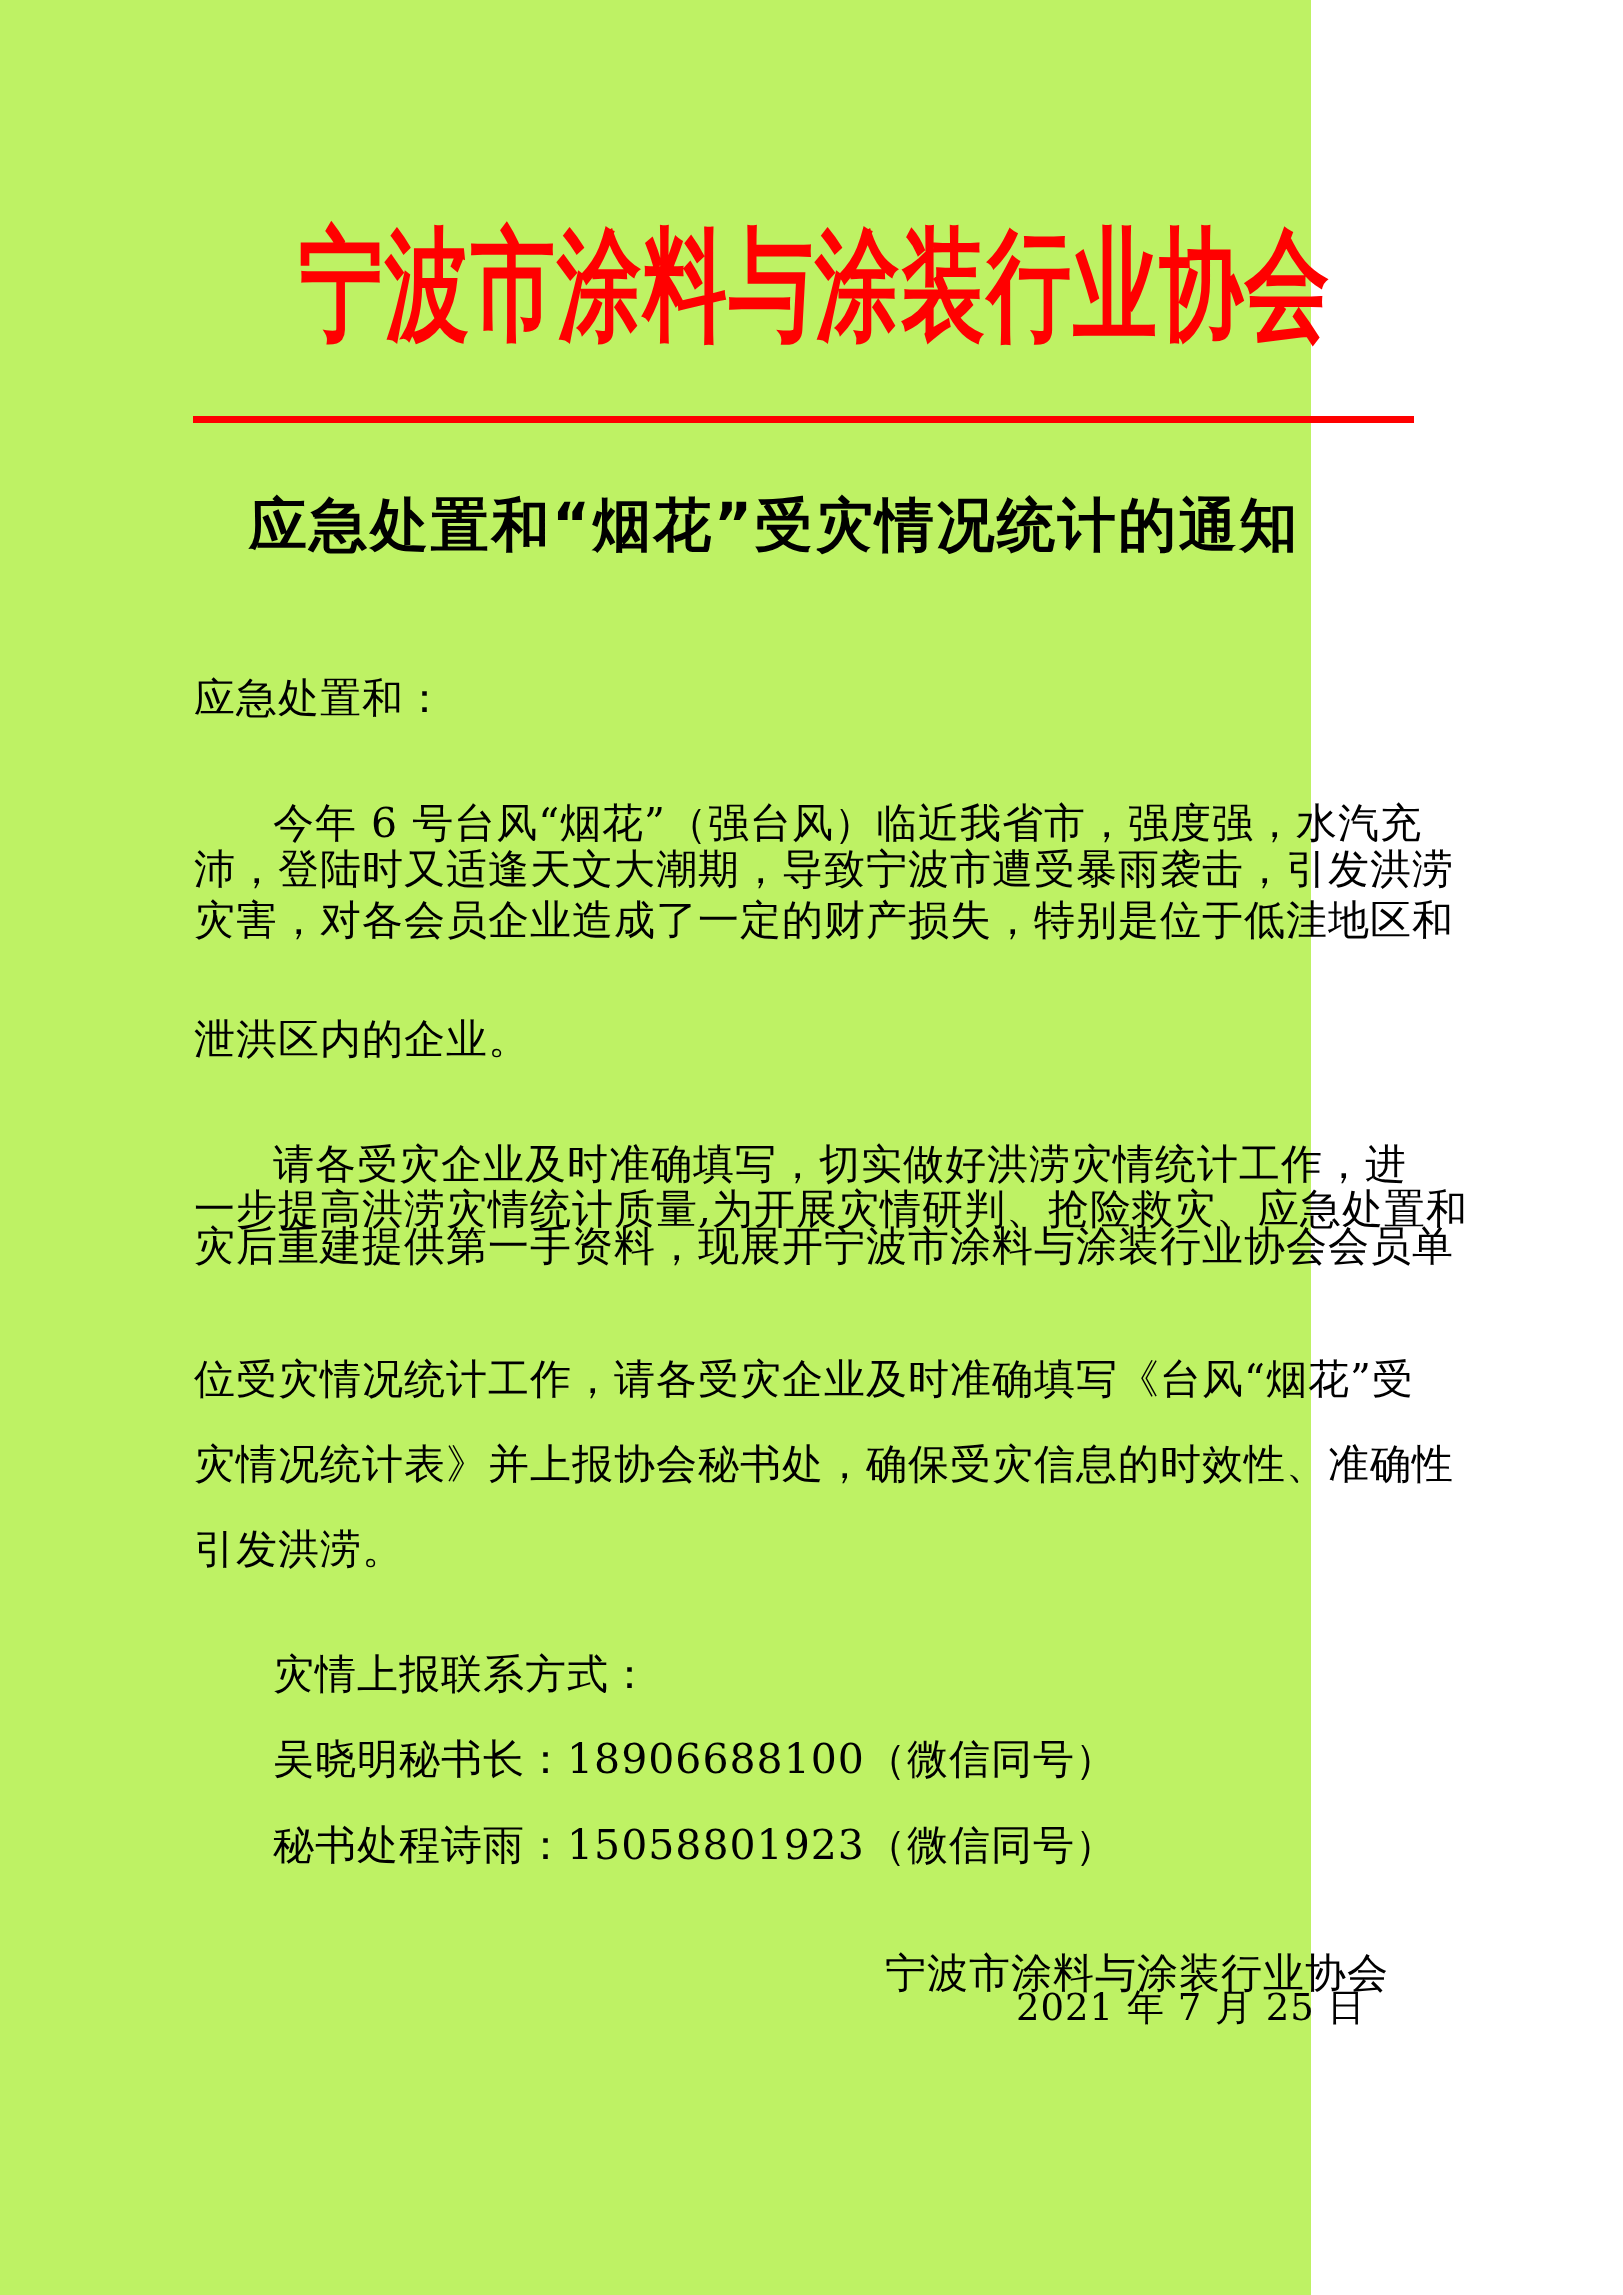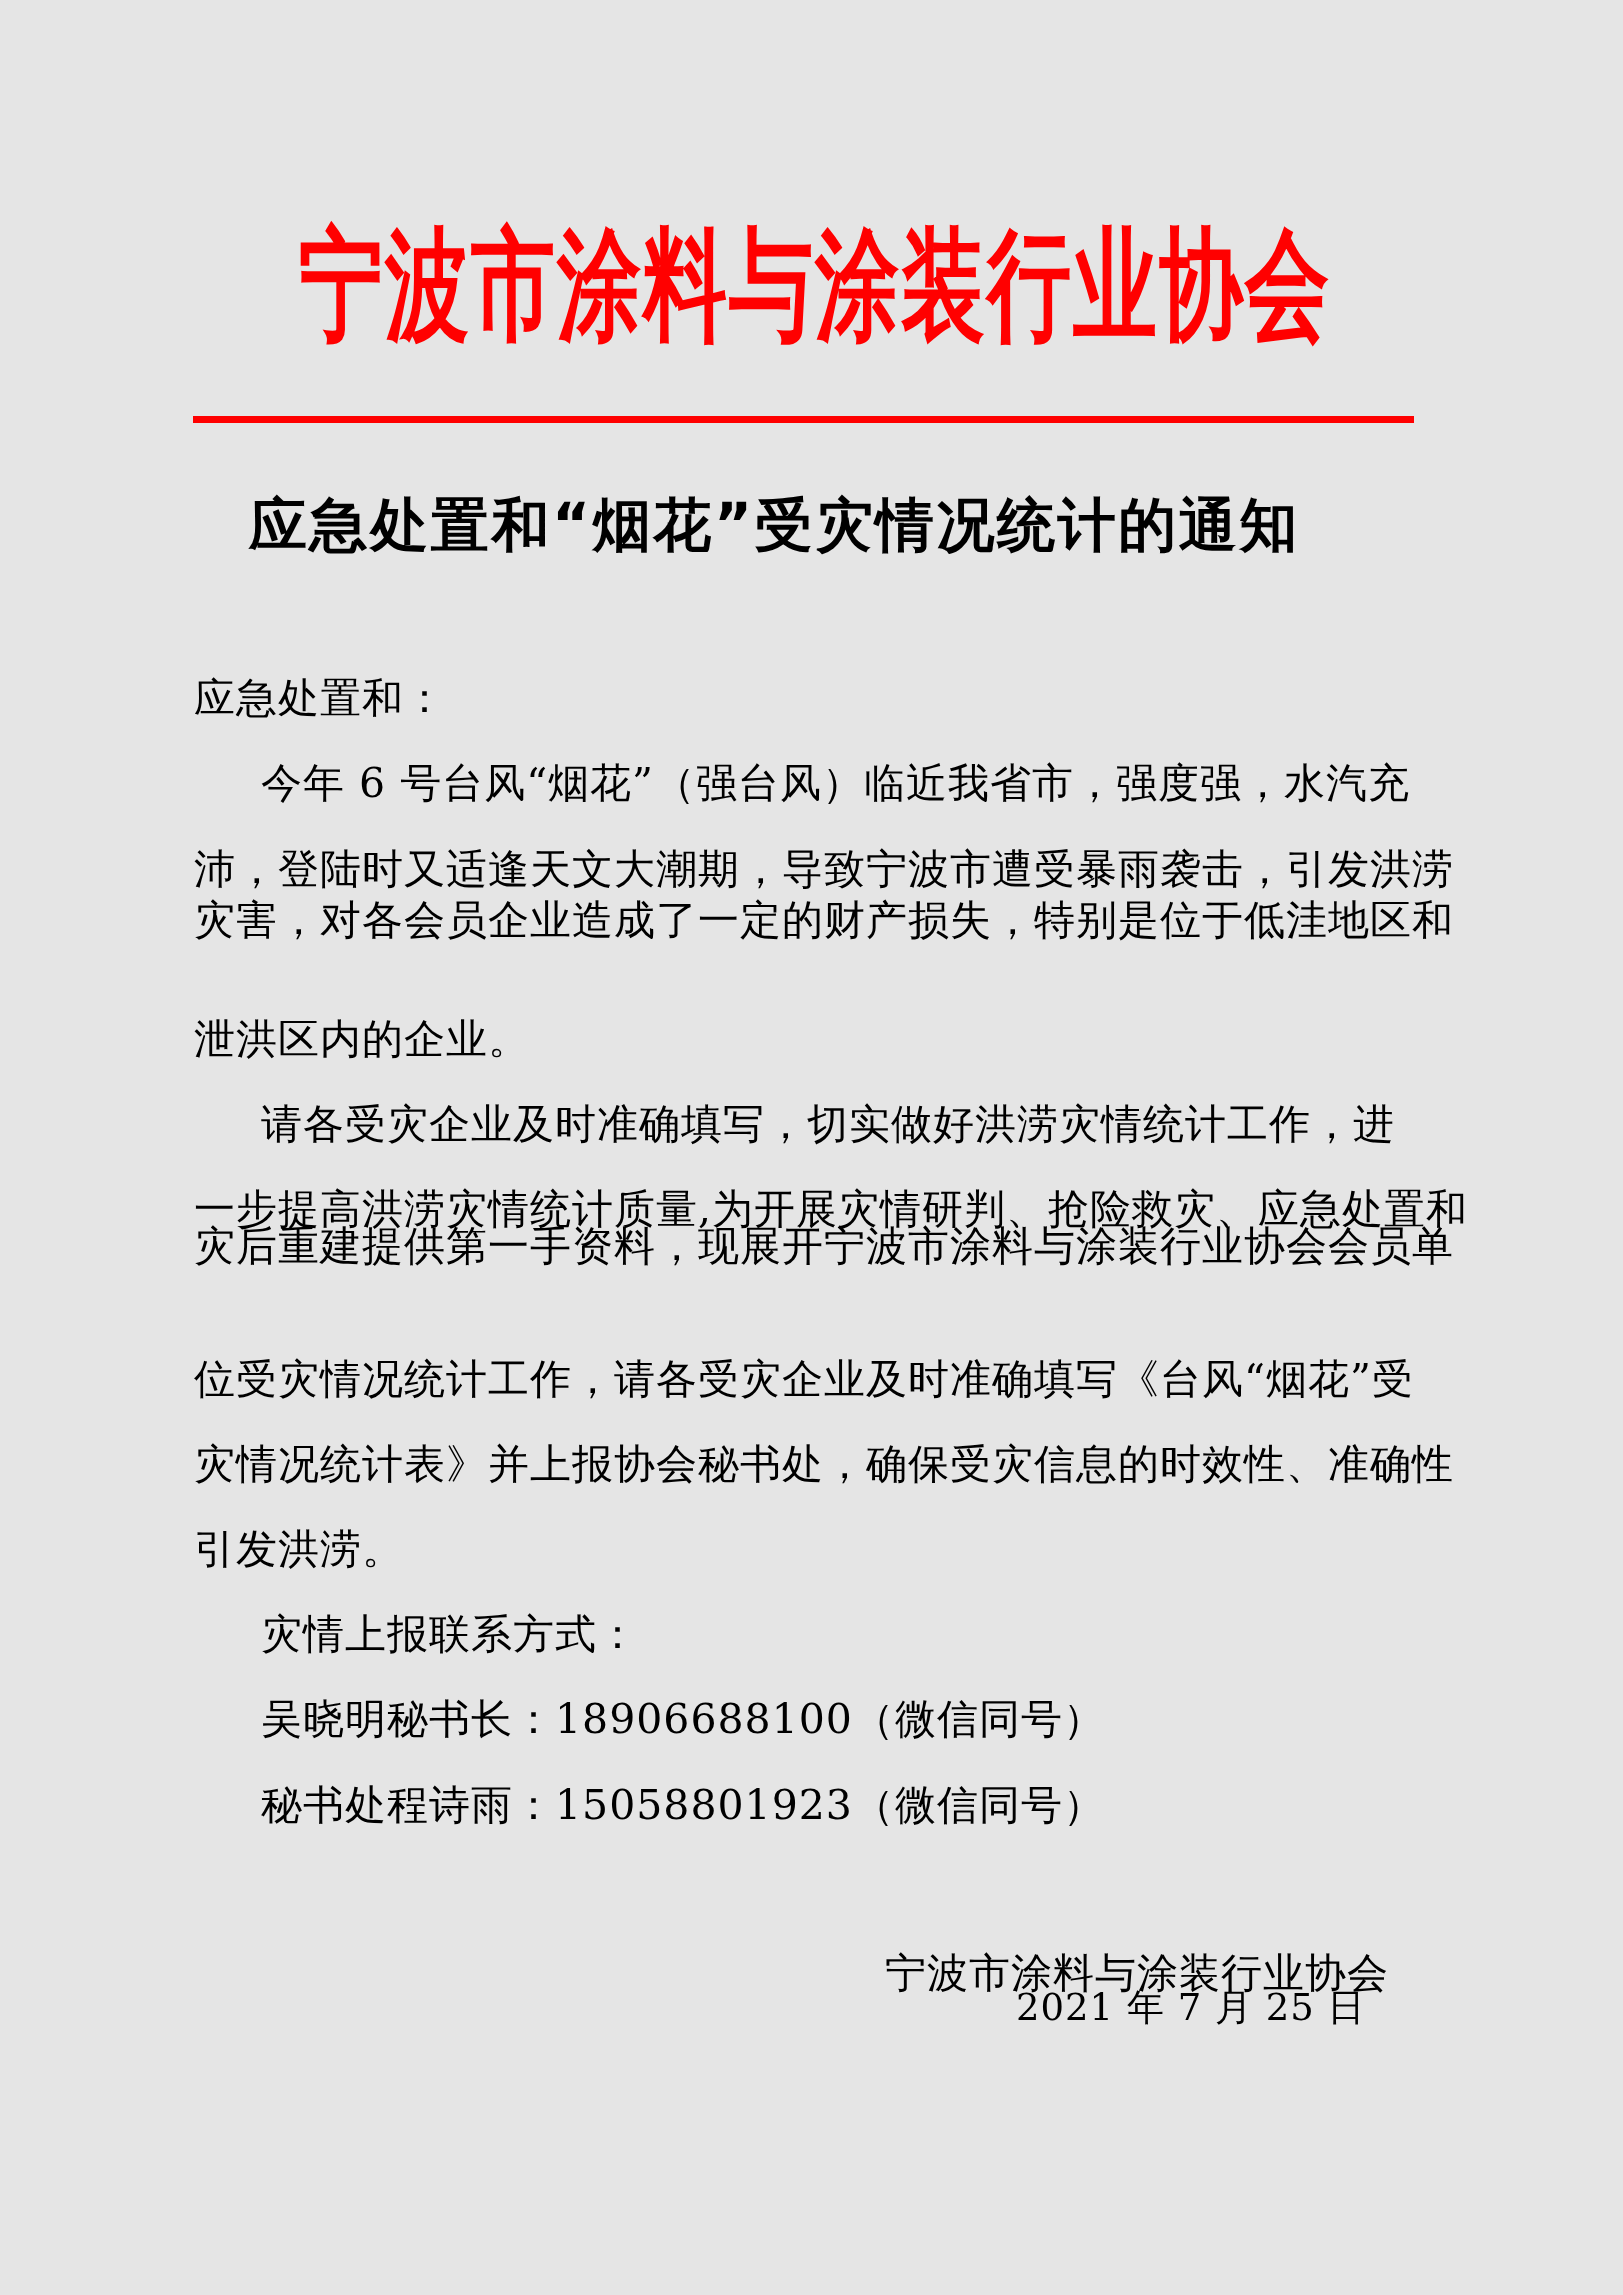--- a/index.html
+++ b/index.html
@@ -11,23 +11,23 @@
     width: 1623px;
     height: 2295px;
     position: relative;
     overflow: hidden;
     font-family: "DejaVu Serif", "Liberation Serif", serif;
     color: #000000;
   }
   .page {
     position: absolute;
     left: 0; top: 0;
-    width: 1623px;
+    width: 1311px;
     height: 2295px;
-    background: #e5e5e5;
+    background: #bef264;
   }
   .letterhead {
     position: absolute;
     left: 288px;
     top: 208px;
     width: 1054px;
     height: 157px;
     text-align: center;
     color: #ff0000;
     font-family: "DejaVu Serif", "Liberation Serif", serif;
@@ -64,21 +64,21 @@
   .line {
     position: absolute;
     left: 194px;
     height: 65px;
     font-size: 41px;
     line-height: 65px;
     white-space: nowrap;
     letter-spacing: 1px;
     color: #000;
   }
-  .indent { left: 261px; }
+  .indent { left: 273px; margin-top: 40px; }
   .sig-org {
     position: absolute;
     left: 885px;
     top: 1941px;
     font-size: 41px;
     line-height: 65px;
     white-space: nowrap;
     letter-spacing: 1px;
   }
   .sig-date {

